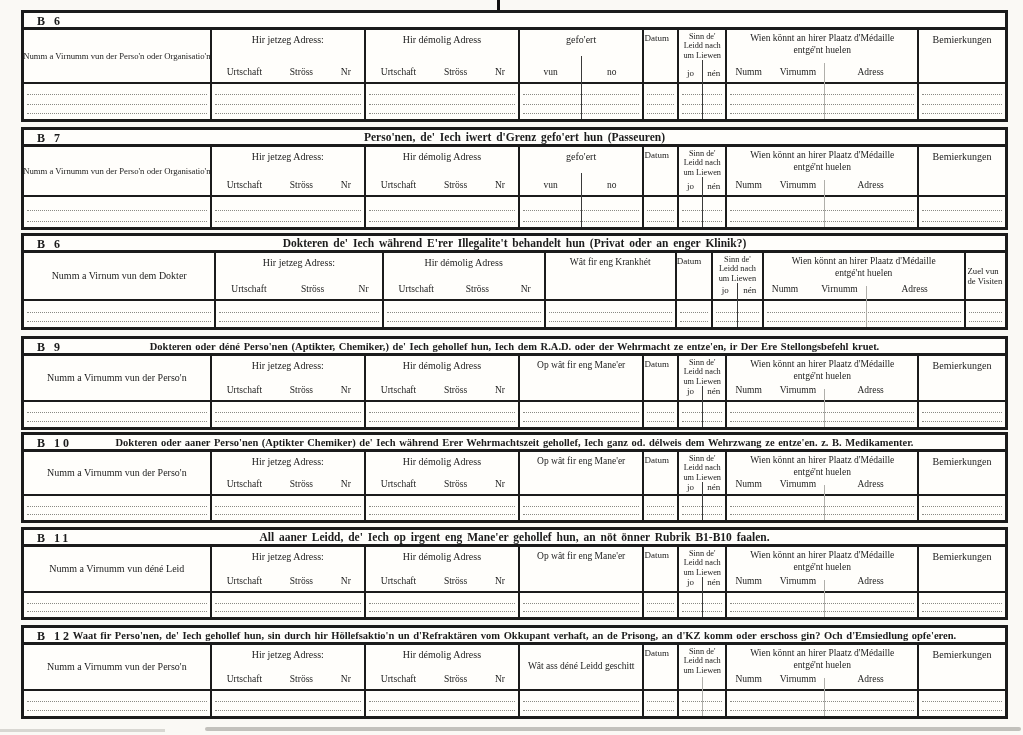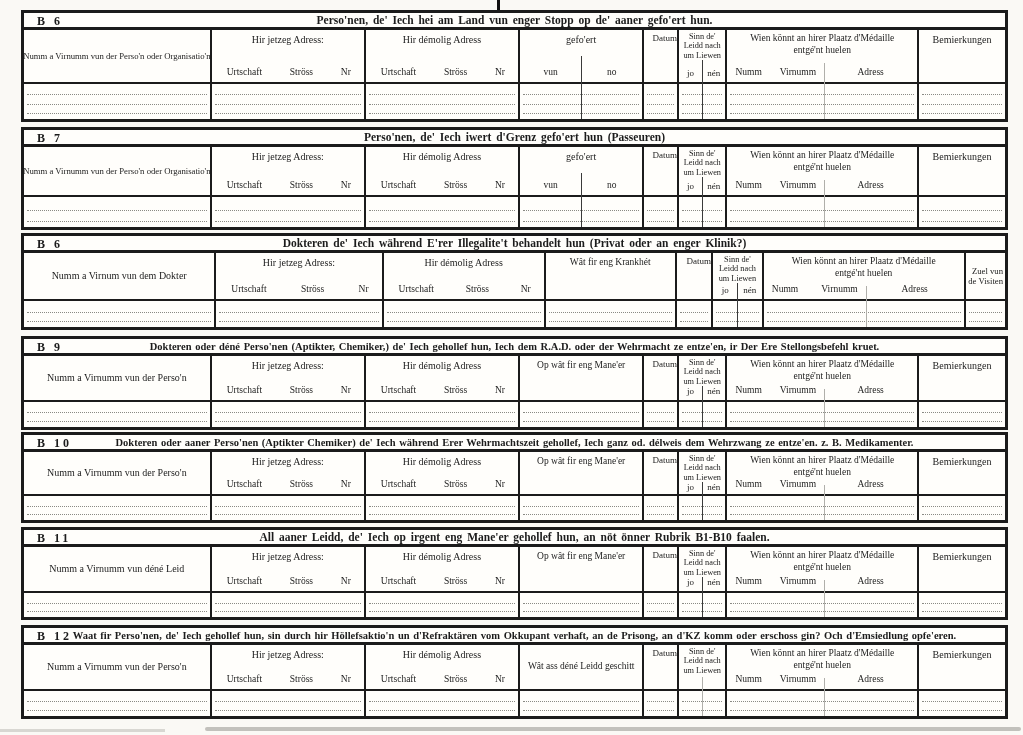--- a/index.html
+++ b/index.html
@@ -43,43 +43,42 @@
     height: var(--hh); flex: none; overflow: hidden;
     border-bottom: 2.5px solid #1b1b1b;
     display: flex; flex-direction: column;
     font-size: 10px; line-height: 1.25;
   }
   .center-head { justify-content: center; align-items: center; text-align: center; padding: 0 4px; }
   .tinylabel { font-size: 8.7px; white-space: nowrap; }
   .medlabel { font-size: 10px; white-space: nowrap; }
   .l1 { text-align: center; margin-top: 4px; white-space: nowrap; font-size: 10px; }
   .mid-label { font-size: 9.5px; text-align: center; margin-top: 4px; padding: 0 6px; line-height: 1.25; }
-  .datum-h { font-size: 9px; text-align: right; margin-top: 3px; }
+  .datum-h { font-size: 9px; text-align: left; margin-top: 3px; }
   .sub { margin-top: auto; display: flex; padding-bottom: 3px; white-space: nowrap; font-size: 9.5px; justify-content: space-between; }
   .sub3 { justify-content: space-between; padding-left: 15px; padding-right: 13px; }
   .half { width: 50%; text-align: center; }
   .sinn-lines { font-size: 8.3px; text-align: center; margin-top: 2px; line-height: 1.12; }
   .wien-l { font-size: 9.5px; text-align: center; white-space: nowrap; }
   .wsub-l { width: 51%; display: flex; justify-content: space-between; padding: 0 8px; }
   .wsub-r { width: 49%; text-align: center; }
-  .small2 { font-size: 8.7px; text-align: right; justify-content: center; padding: 0 2px; line-height: 1.2; }
+  .small2 { font-size: 8.7px; text-align: left; justify-content: center; padding: 0 2px; line-height: 1.2; }
   .vdiv { position: absolute; width: 1px; background: #3a3a3a; bottom: 0; }
   .vdiv.grey { background: #b0afaa; }
   .rows { flex: 1; display: flex; flex-direction: column; padding: 2px 3px 5px; min-height: 0; }
   .rows .r { flex: 1; border-bottom: 1px dotted #8a8a84; }
 </style>
 </head>
 <body>
 
 <div class="tick"></div>
 
 <div class="section" style="top:10px;height:112px;--hh:54px">
   <div class="trow">
     <span class="sid">B 6</span>
-    <span class="stitle">Perso'nen, de' Iech hei am Land vun enger Stopp op de' aaner gefo'ert hun.</span>
   </div>
   <div class="body">
     <div class="col" style="flex:188">
       <div class="chead center-head">
           <span class="tinylabel">Numm a Virnumm vun der Perso'n oder Organisatio'n</span>
         </div>
       <div class="rows">
           <div class="r"></div>
           <div class="r"></div>
           <div class="r"></div>

